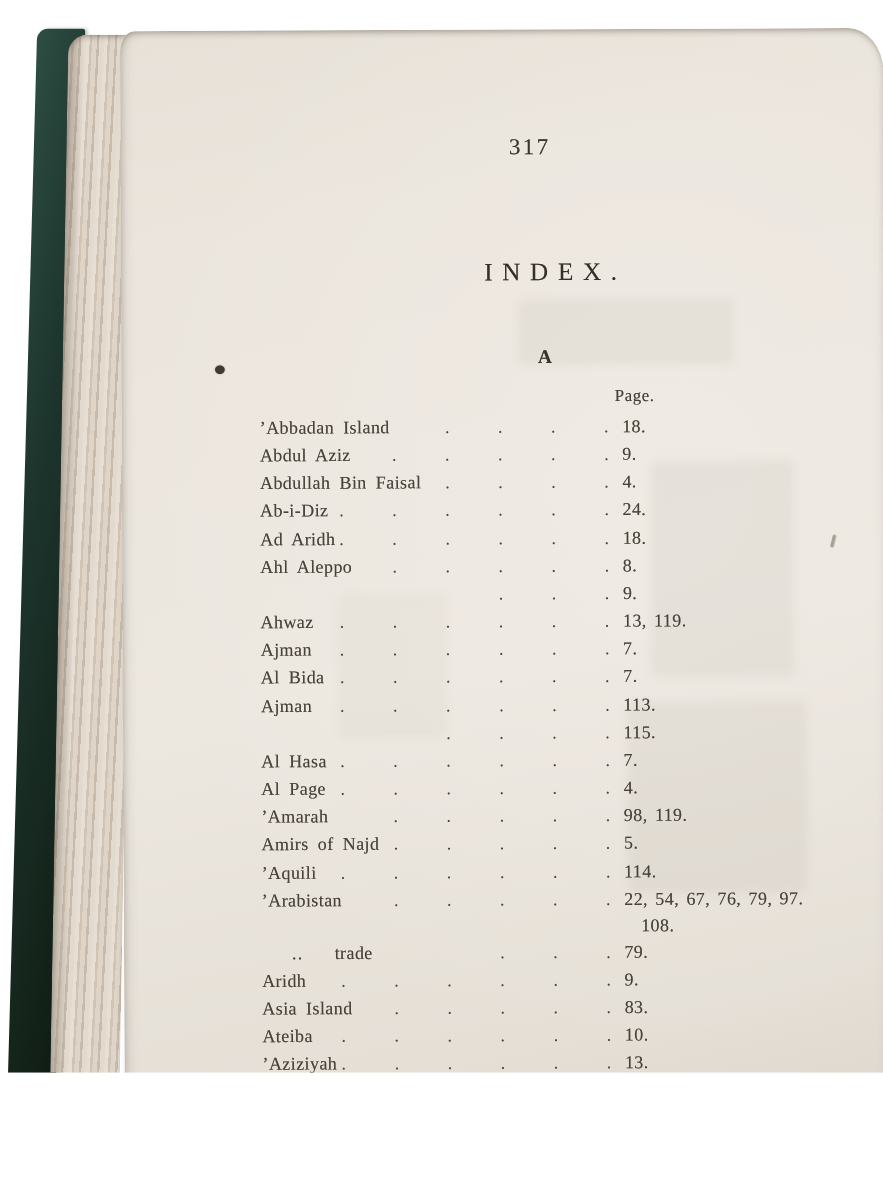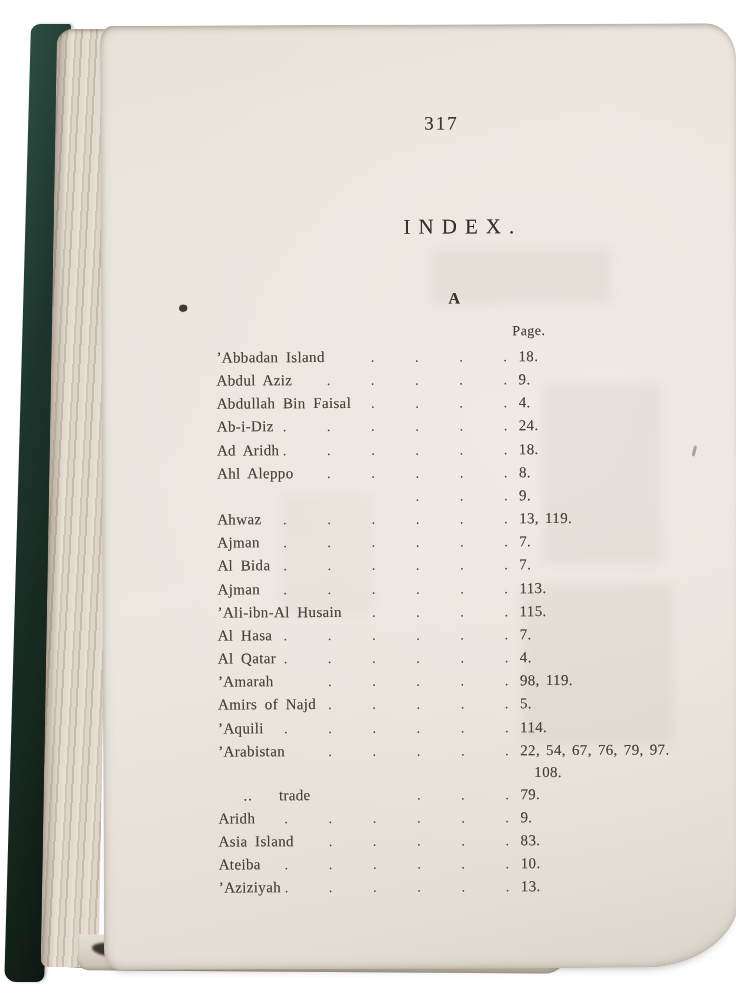--- a/index.html
+++ b/index.html
@@ -1,18 +1,18 @@
 <!DOCTYPE html>
 <html><head>
 <meta charset="utf-8">
 <style>
   html,body{margin:0;padding:0;background:#ffffff;}
   #photo{
     position:relative;
-    width:736px;height:1000px;
+    width:736px;height:894px;
     background:#ffffff;
     overflow:hidden;
     font-family:"Liberation Serif","DejaVu Serif",serif;
   }
 
   
   .cover{
     position:absolute;left:31px;top:24px;width:40px;height:958px;
     transform:skewX(-1.6deg);transform-origin:top left;
     background:linear-gradient(100deg,#2d4d43 0%,#1d352d 35%,#132219 80%,#0c1712 100%);
@@ -177,31 +177,30 @@
           <span class="ename">Al Bida</span>
           <span class="leader">. . . . . .</span>
           <span class="pgs">7.</span>
         </div>
         <div class="row">
           <span class="ename">Ajman</span>
           <span class="leader">. . . . . .</span>
           <span class="pgs">113.</span>
         </div>
         <div class="row">
-          <span class="ename">’Ali-ibn-Al Husain</span>
           <span class="leader">. . . .</span>
           <span class="pgs">115.</span>
         </div>
         <div class="row">
           <span class="ename">Al Hasa</span>
           <span class="leader">. . . . . .</span>
           <span class="pgs">7.</span>
         </div>
         <div class="row">
-          <span class="ename">Al Qatar</span>
+          <span class="ename">Al Page</span>
           <span class="leader">. . . . . .</span>
           <span class="pgs">4.</span>
         </div>
         <div class="row">
           <span class="ename">’Amarah</span>
           <span class="leader">. . . . .</span>
           <span class="pgs">98, 119.</span>
         </div>
         <div class="row">
           <span class="ename">Amirs of Najd</span>

